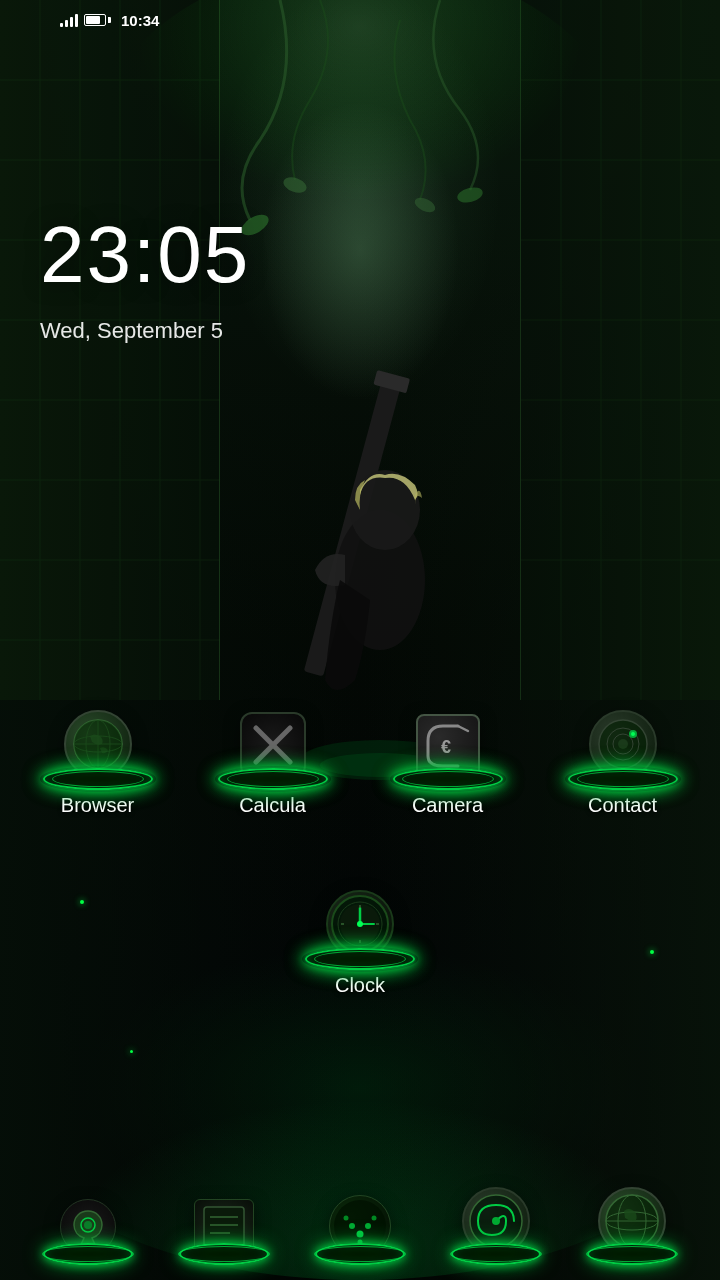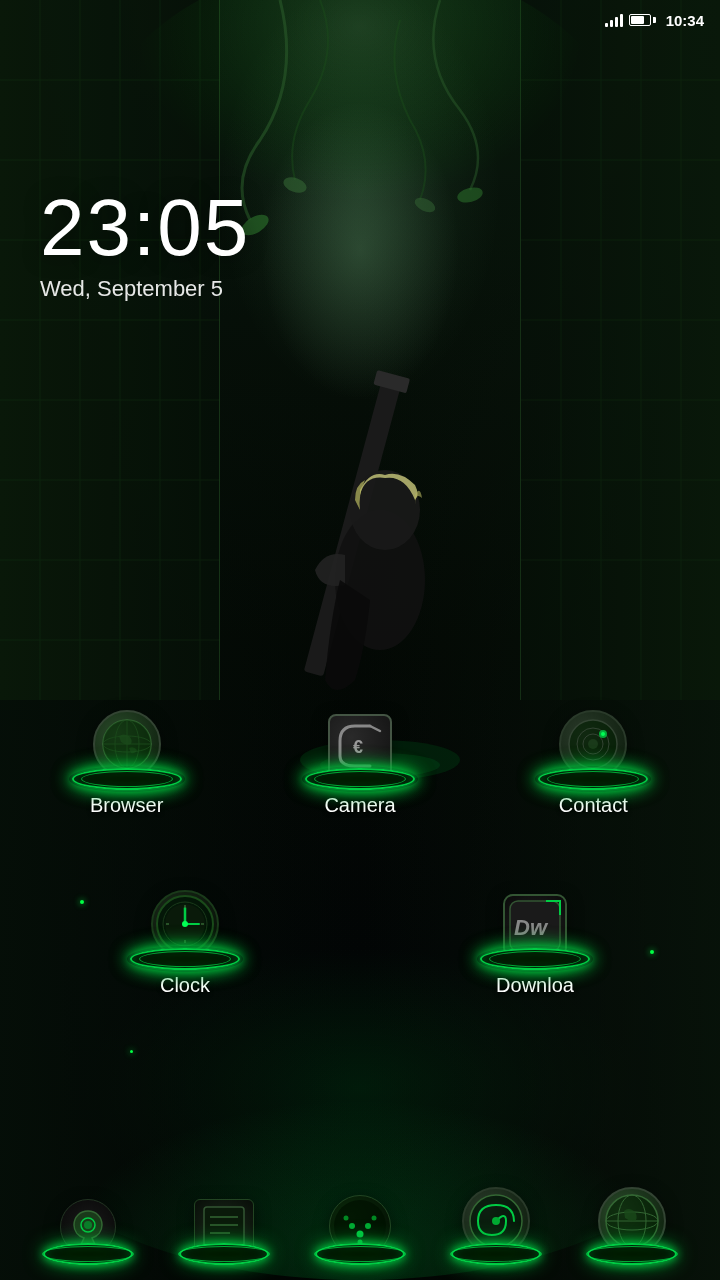--- a/index.html
+++ b/index.html
@@ -71,21 +71,20 @@
 
     
     .status-bar {
       position: absolute;
       top: 0;
       left: 0;
       right: 0;
       height: 40px;
       display: flex;
       align-items: center;
-      justify-content: flex-end;
       padding: 0 16px;
       z-index: 100;
       color: white;
       font-size: 14px;
       font-weight: bold;
       margin-left: 44px;
     }
 
     .status-icons {
       display: flex;
@@ -133,38 +132,38 @@
     .battery-tip {
       width: 3px;
       height: 6px;
       background: white;
       border-radius: 0 1px 1px 0;
     }
 
     
     .clock-area {
       position: absolute;
-      top: 188px;
+      top: 215px;
       left: 40px;
       z-index: 10;
       color: white;
     }
 
     .clock-time {
       font-size: 80px;
       font-weight: 200;
       letter-spacing: 2px;
       line-height: 1;
       text-shadow: 0 0 20px rgba(0,0,0,0.5);
     }
 
     .clock-date {
       font-size: 22px;
       font-weight: 300;
-      margin-top: 8px;
+      margin-top: 23px;
       opacity: 0.9;
     }
 
     .app-item {
       display: flex;
       flex-direction: column;
       align-items: center;
       width: 150px;
       cursor: pointer;
     }
@@ -481,20 +480,34 @@
           <path d="M 18 18 Q 22 15 28 18 Q 32 22 30 26 Q 25 28 20 24 Z" fill="#1a4a1a" opacity="0.8"></path>
           <path d="M 28 30 Q 33 28 36 32 Q 34 36 30 35 Z" fill="#1a4a1a" opacity="0.7"></path>
         </svg>
       </div>
       <div class="icon-base"></div>
       <div class="glow-ring"></div>
     </div>
     <span class="app-label">Browser</span>
   </div>
 
+  <div class="app-item">
+    <div class="app-icon-wrapper">
+      <div class="icon-obj icon-x" style="border-radius:12px;width:66px;height:66px;background:radial-gradient(#1a1a1a,#080808);border:2px solid #2a3a2a;">
+        <svg width="50" height="50" viewBox="0 0 50 50">
+
+          <line x1="8" y1="8" x2="42" y2="42" stroke="#666" stroke-width="5" stroke-linecap="round"></line>
+          <line x1="42" y1="8" x2="8" y2="42" stroke="#666" stroke-width="5" stroke-linecap="round"></line>
+        </svg>
+      </div>
+      <div class="icon-base"></div>
+      <div class="glow-ring"></div>
+    </div>
+    <span class="app-label">Calcula</span>
+  </div>
 
   <div class="app-item">
     <div class="app-icon-wrapper">
       <div class="icon-obj icon-calendar" style="background:radial-gradient(circle at 35% 35%,#2a2a2a,#111);border:2px solid #445544;">
         <svg width="50" height="50" viewBox="0 0 50 50">
 
           <path d="M 35 5 L 20 5 Q 5 5 5 20 L 5 35 Q 5 45 20 45 L 35 45" stroke="#888" stroke-width="3" fill="none" stroke-linecap="round"></path>
           <path d="M 35 5 L 45 10" stroke="#888" stroke-width="2.5" stroke-linecap="round"></path>
 
           <text x="18" y="32" font-size="18" fill="#999" font-weight="bold">€</text>
@@ -552,35 +565,20 @@
           <line x1="46" y1="30" x2="49" y2="30" stroke="#336633" stroke-width="1.5"></line>
         </svg>
       </div>
       <div class="icon-base"></div>
       <div class="glow-ring"></div>
     </div>
     <span class="app-label">Clock</span>
   </div>
 
 
-  <div class="app-item">
-    <div class="app-icon-wrapper">
-      <div class="icon-obj icon-download" style="background:radial-gradient(#222,#0a0a0a);border-radius:10px;">
-        <svg width="58" height="58" viewBox="0 0 58 58">
-          <rect x="4" y="4" width="50" height="50" rx="8" fill="#1a1a1a" stroke="#335533" stroke-width="1.5"></rect>
-          <text x="8" y="38" font-size="22" fill="#888" font-weight="bold" font-style="italic">Dw</text>
-
-          <path d="M 40 4 L 54 4 L 54 18" stroke="#00cc44" stroke-width="2" fill="none"></path>
-        </svg>
-      </div>
-      <div class="icon-base"></div>
-      <div class="glow-ring"></div>
-    </div>
-    <span class="app-label">Downloa</span>
-  </div>
 
 
 </div>
 
 <div class="dock-row" style="bottom:15px;">
 
   <div class="dock-item">
     <div class="app-icon-wrapper" style="width:100px;height:80px;">
       <div class="icon-obj" style="width:56px;height:56px;background:radial-gradient(#1a1a1a,#080808);border:1px solid #223322;bottom:10px;">
         <svg width="48" height="48" viewBox="0 0 48 48">

